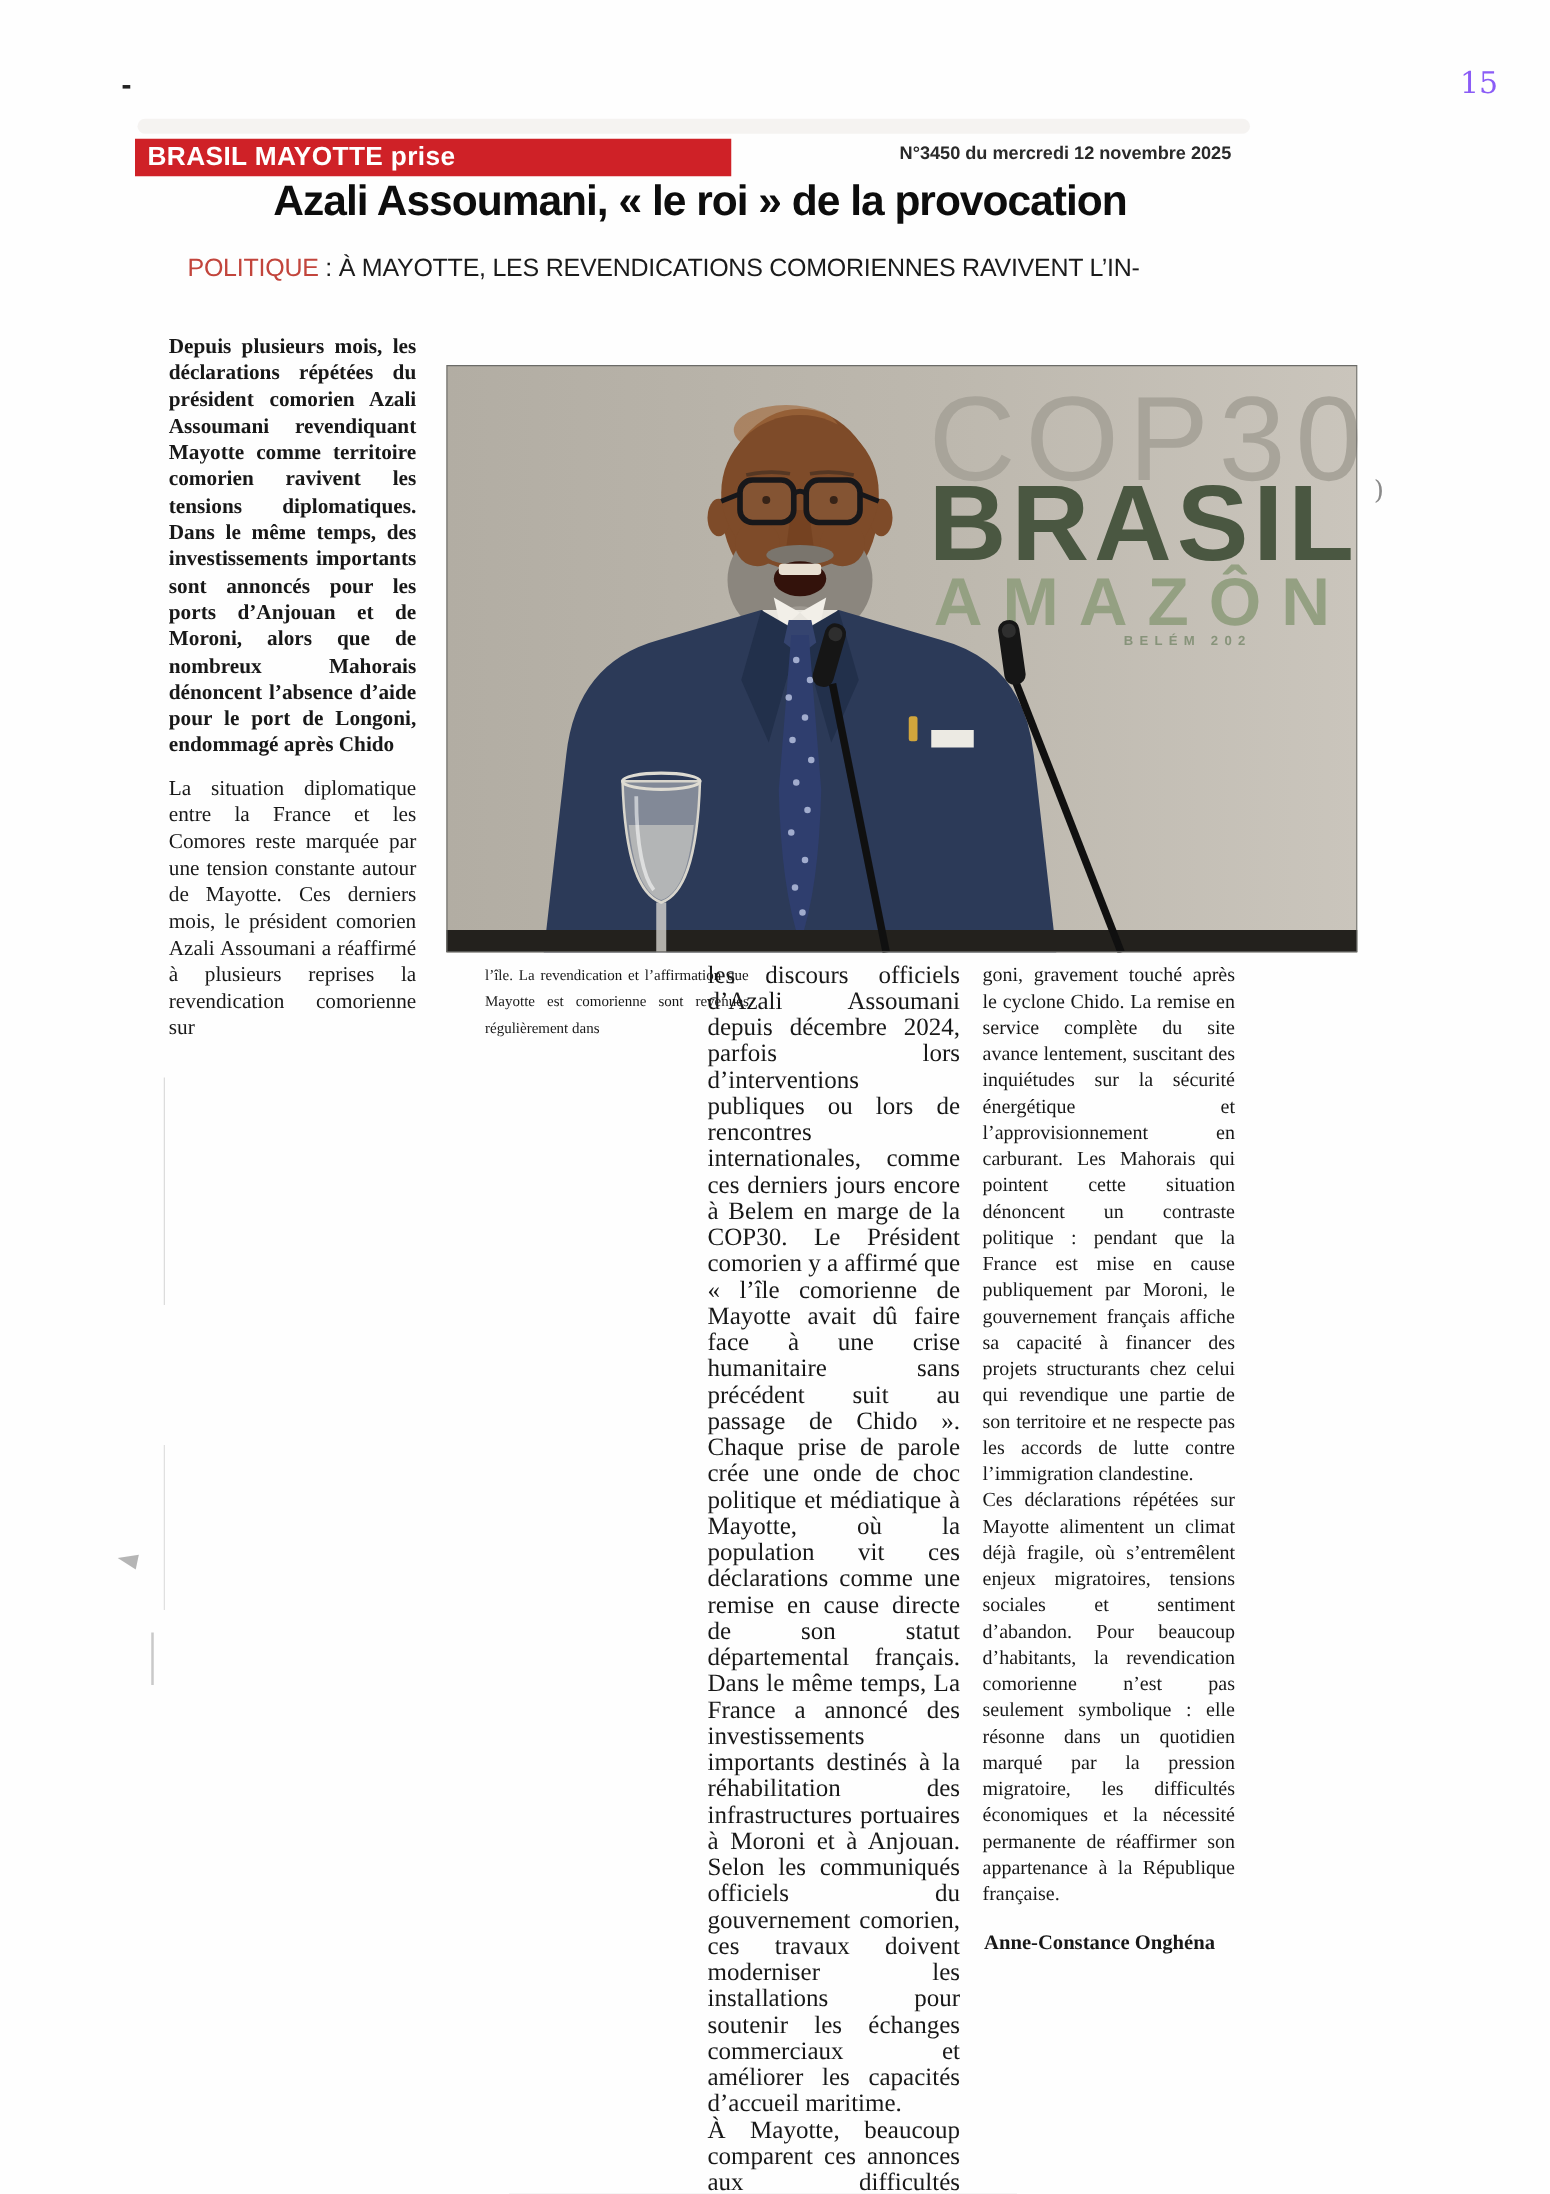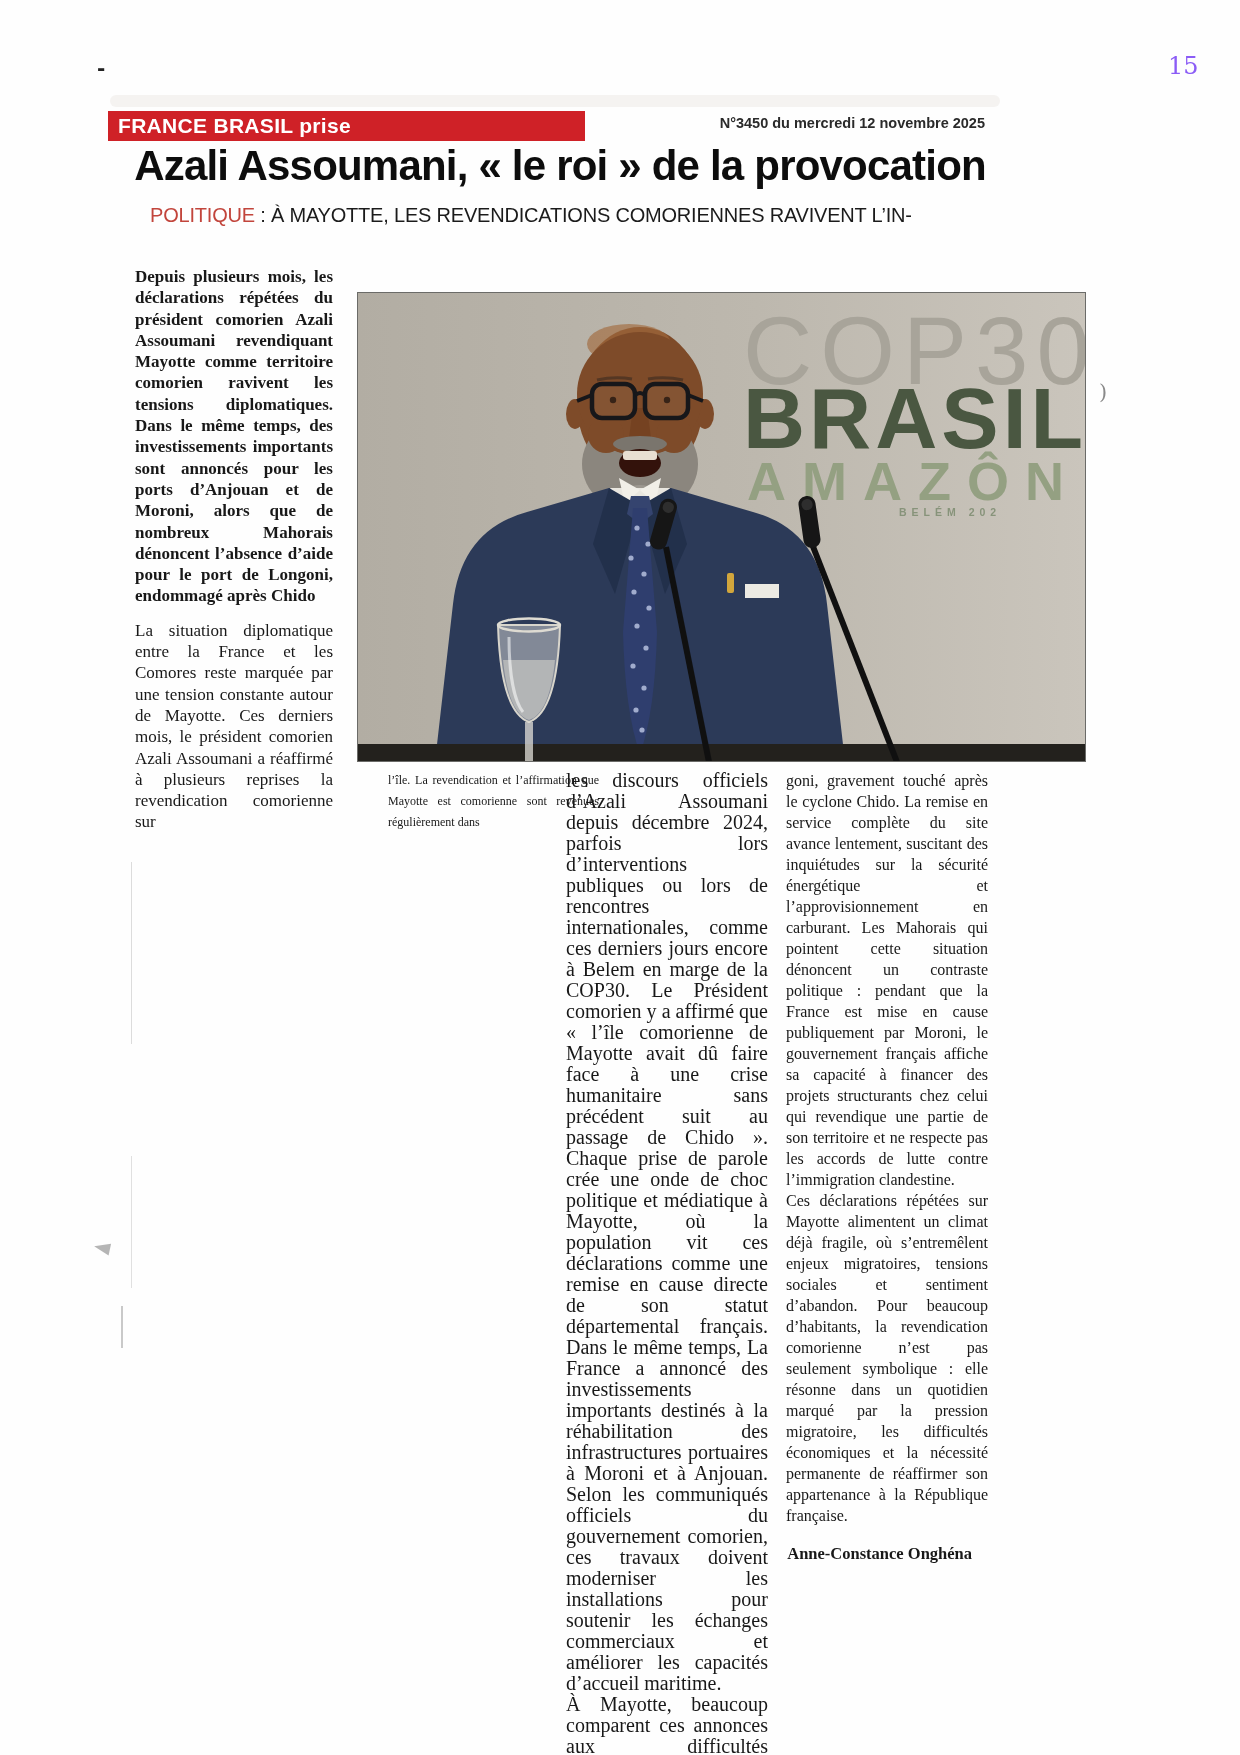--- a/index.html
+++ b/index.html
@@ -8,21 +8,21 @@
   .abs{position:absolute;}
   .corner-dash{left:97px;top:56px;font:700 20px "DejaVu Sans",sans-serif;color:#222;}
   .page-number{left:1168px;top:52px;font:400 24px "DejaVu Serif",serif;color:#8b5cf6;}
   .streak{left:110px;top:95px;width:890px;height:12px;background:#f2f0ee;border-radius:6px;opacity:.8;}
   .banner{left:108px;top:111px;width:477px;height:30px;background:#cf2127;}
   .banner-text{padding:3px 0 0 10px;font-family:"Liberation Sans",sans-serif;font-weight:800;
         font-size:21px;color:#ffffff;letter-spacing:.3px;white-space:nowrap;}
   .issue-line{left:585px;top:115px;width:400px;text-align:right;
         font:700 14.5px "Liberation Sans",sans-serif;color:#2a2a2a;}
   .headline{left:118px;top:142px;width:884px;text-align:center;
-        font-family:"Liberation Sans",sans-serif;font-weight:800;font-size:42px;
+        font-family:"Liberation Sans",sans-serif;font-weight:800;font-size:34px;
         letter-spacing:-0.8px;color:#0d0d0d;white-space:nowrap;}
   .kicker{left:150px;top:201px;width:880px;font-family:"Liberation Sans",sans-serif;
         font-weight:400;font-size:20px;line-height:28.5px;color:#1b1b1b;letter-spacing:-0.2px;}
   .kicker .label{color:#c2453c;}
   .col{text-align:justify;hyphens:auto;-webkit-hyphens:auto;}
   .col p{margin:0;}
   .col1{left:135px;top:266px;width:198px;font-size:17px;line-height:21.3px;}
   .col1 .lede{font-weight:700;}
   .col1 .para2{margin-top:13px;}
   .col2{left:357px;top:770px;width:211px;font-size:12px;line-height:21px;margin-left:31px;}
@@ -42,21 +42,21 @@
 </head>
 <body>
 
 <div class="page">
 
   <div class="abs corner-dash">-</div>
   <div class="abs page-number">15</div>
   <div class="abs streak"></div>
 
   <div class="abs banner">
-    <div class="banner-text"><span>FRANCE BRASIL</span><span> prise</span></div>
+    <div class="banner-text"><span>BRASIL MAYOTTE</span><span> prise</span></div>
   </div>
   <div class="abs issue-line">N°3450 du mercredi 12 novembre 2025</div>
 
   <h1 class="abs headline" style="margin:0;">Azali Assoumani, « le roi » de la provocation</h1>
 
   <div class="abs kicker">
     <div><span class="label">POLITIQUE</span><span> : </span><span>À MAYOTTE, LES REVENDICATIONS COMORIENNES RAVIVENT L’IN-</span></div>
   </div>
 
   <div class="abs col col1">

